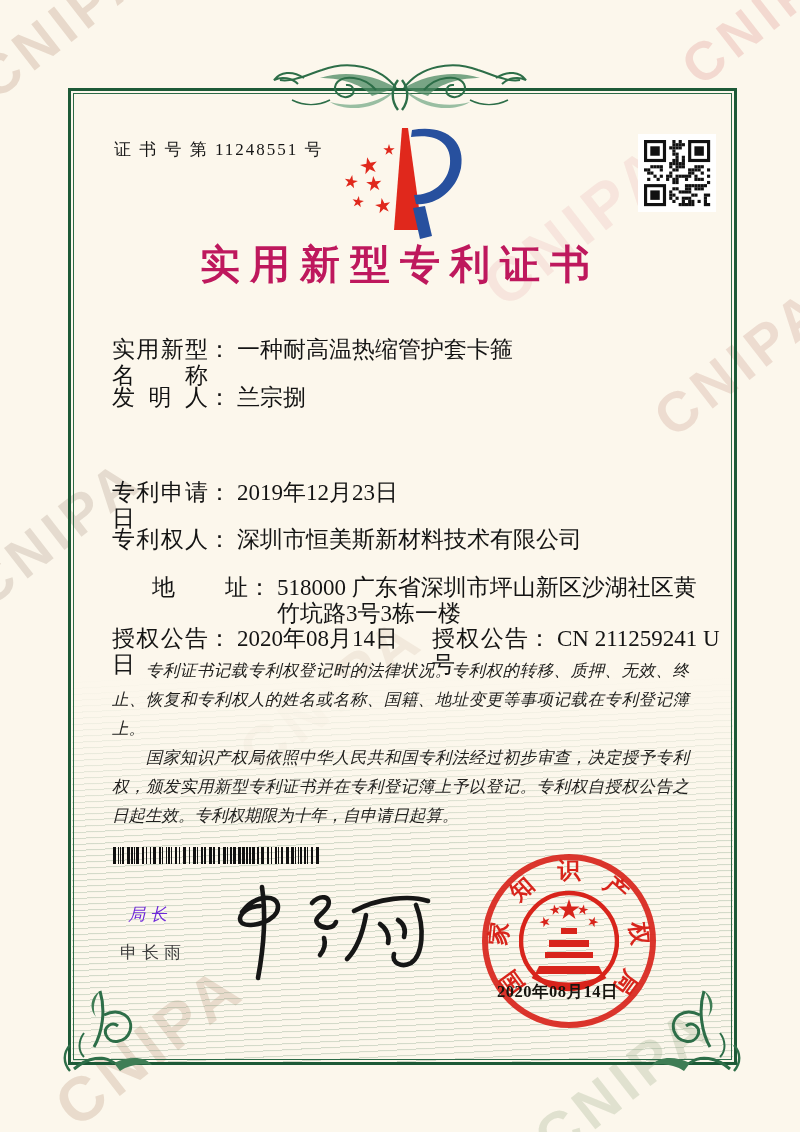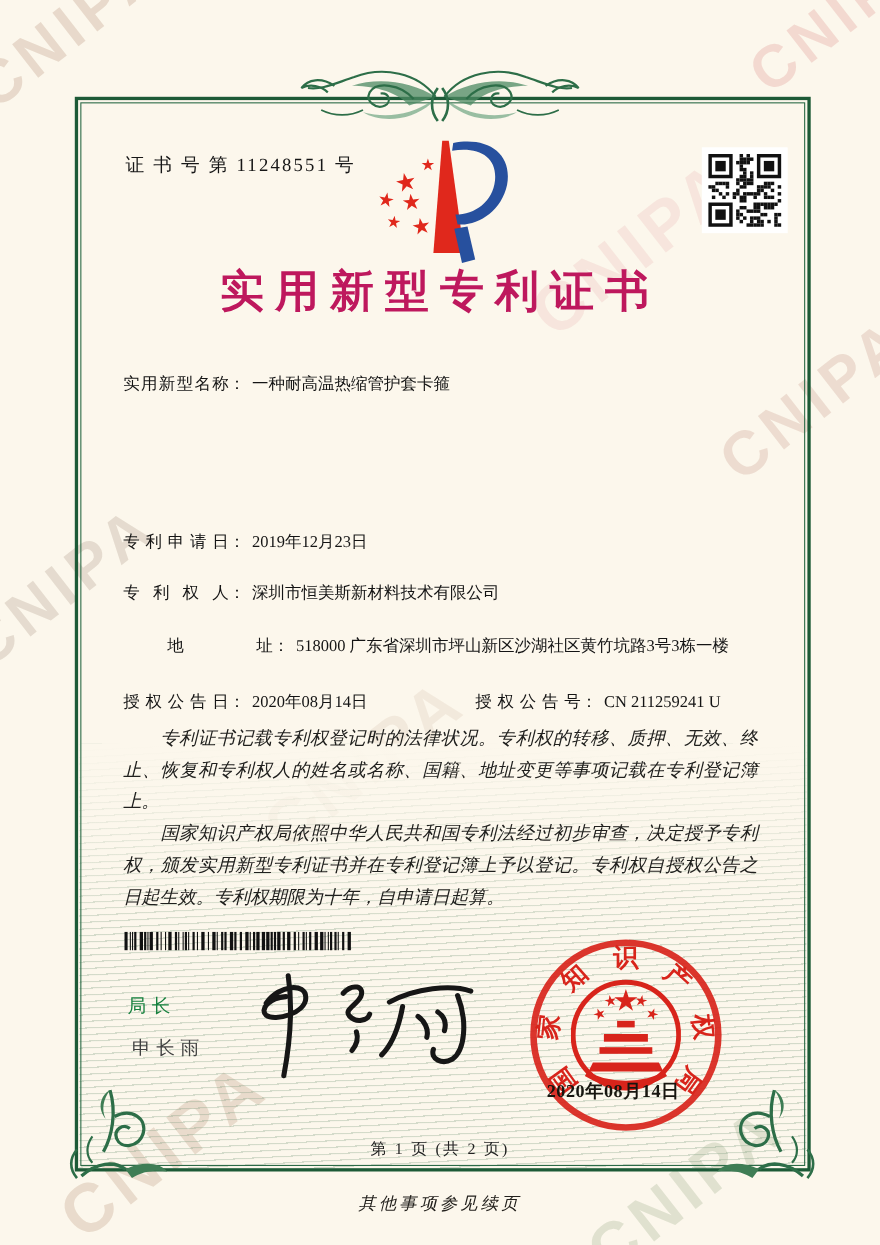--- a/index.html
+++ b/index.html
@@ -53,38 +53,38 @@
     position:absolute;left:114px;top:138px;font-size:17px;
     letter-spacing:2px;color:#161616;
   }
   .logo{position:absolute;left:342px;top:124px;}
   .qr{position:absolute;left:638px;top:134px;width:78px;height:78px;background:#fff;padding:0;}
   .title{
     position:absolute;left:0;top:237px;width:100%;text-align:center;
     font-size:40px;font-weight:bold;letter-spacing:10px;color:#be185d;
   }
   
-  .frow{position:absolute;left:112px;font-size:15px;color:#141414;line-height:26px;}
+  .frow{position:absolute;left:112px;font-size:23px;color:#141414;line-height:26px;}
   .flabel{display:inline-block;width:96px;text-align:justify;text-align-last:justify;vertical-align:top;}
   .fcolon{display:inline-block;vertical-align:top;}
   .fval{display:inline-block;vertical-align:top;margin-left:6px;}
   .fval-addr{width:420px;}
   .r0{top:337px;} .r1{top:385px;} .r2{top:432px;} .r3{top:480px;}
   .r4{top:527px;} .r5{top:575px;margin-left:40px;} .r6{top:626px;} .r6b{top:626px;left:432px;}
   
   .body-text{
     position:absolute;left:112px;top:656px;width:577px;
     font-size:16.5px;line-height:29px;font-style:italic;color:#20201e;
     text-align:justify;
   }
   .body-text p{margin:0;text-indent:2.05em;}
   
   .barcode{position:absolute;left:113px;top:847px;}
-  .signer-title{position:absolute;left:116px;top:903px;font-size:17px;letter-spacing:5px;
-    font-family:"Liberation Sans","DejaVu Sans",sans-serif;color:#15803d;}
+  .signer-title{position:absolute;left:128px;top:903px;font-size:17px;letter-spacing:5px;
+    font-family:"Liberation Sans","DejaVu Sans",sans-serif;color:#6d28d9;font-style:italic;}
   .signer-name{position:absolute;left:120px;top:941px;font-size:17px;letter-spacing:5px;
     font-family:"Liberation Sans","DejaVu Sans",sans-serif;color:#404040;}
   .signature{position:absolute;left:220px;top:880px;}
   
   .seal{position:absolute;left:476px;top:848px;width:186px;height:186px;}
   .seal-ring{
     position:absolute;left:0;top:0;width:174px;height:174px;margin:6px;
     border:6px solid rgba(216,36,27,0.92);border-radius:50%;box-sizing:border-box;
   }
   .seal-ch{
@@ -314,20 +314,23 @@
         <rect x="9.15" y="53.25" width="15.75" height="15.75" fill="#fff"></rect>
         <rect x="12.3" y="56.4" width="9.45" height="9.45" fill="#111"></rect>
       </svg>
   </div>
 
   <div class="title">实用新型专利证书</div>
 
   <div class="frow r0">
     <span class="flabel">实用新型名称</span><span class="fcolon">：</span><span class="fval">一种耐高温热缩管护套卡箍</span>
   </div>
+  <div class="frow r1">
+    <span class="flabel">发明人</span><span class="fcolon">：</span><span class="fval">兰宗捌</span>
+  </div>
   <div class="frow r3">
     <span class="flabel">专利申请日</span><span class="fcolon">：</span><span class="fval">2019年12月23日</span>
   </div>
   <div class="frow r4">
     <span class="flabel">专利权人</span><span class="fcolon">：</span><span class="fval">深圳市恒美斯新材料技术有限公司</span>
   </div>
   <div class="frow r5">
     <span class="flabel">地址</span><span class="fcolon">：</span><span class="fval fval-addr">518000 广东省深圳市坪山新区沙湖社区黄竹坑路3号3栋一楼</span>
   </div>
   <div class="frow r6">
@@ -437,16 +440,14 @@
       <use href="#stB" transform="translate(74,38) scale(5.5) rotate(20)"></use>
       <rect x="42" y="44" width="16" height="6" fill="#d8241b"></rect>
       <rect x="30" y="56" width="40" height="7" fill="#d8241b"></rect>
       <rect x="26" y="68" width="48" height="6" fill="#d8241b"></rect>
       <polygon points="20,82 80,82 84,90 16,90" fill="#d8241b"></polygon>
       <path d="M14,92 C32,104 68,104 86,92" fill="none" stroke="#d8241b" stroke-width="5"></path>
     </svg>
   </div>
   <div class="seal-date">2020年08月14日</div>
 
-  <div class="page-footer">第 1 页 (共 2 页)</div>
-  <div class="continuation">其他事项参见续页</div>
 
 </div>
 
 </body></html>

